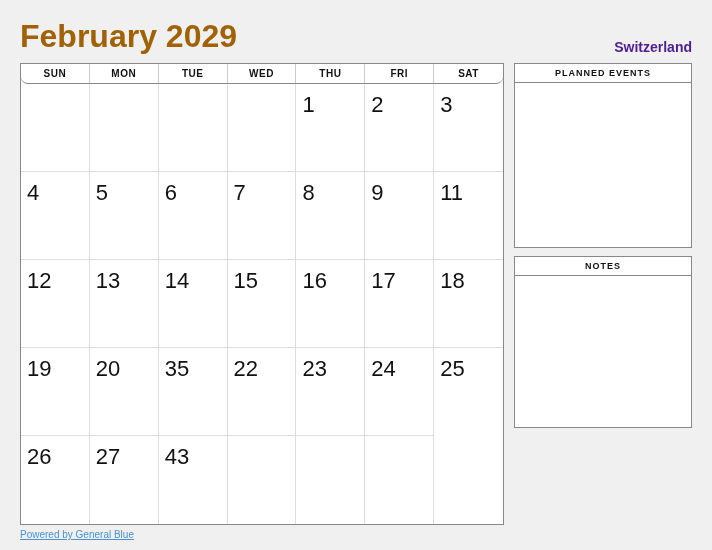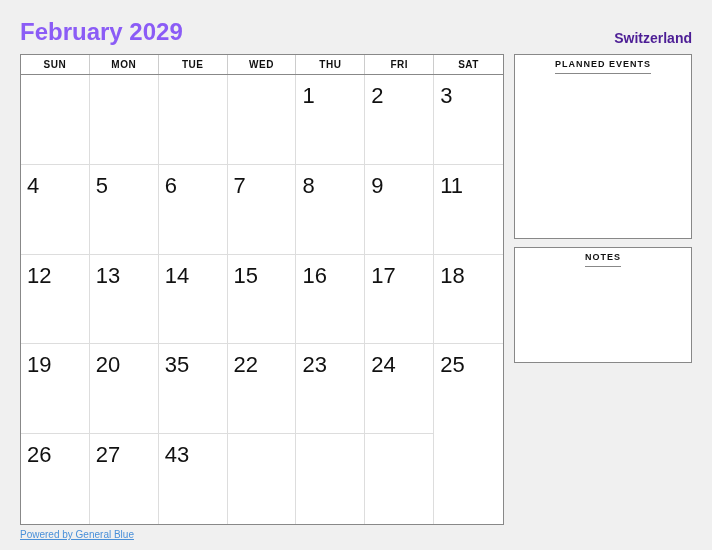--- a/index.html
+++ b/index.html
@@ -21,23 +21,23 @@
       display: flex;
       flex-direction: column;
     }
     .header {
       display: flex;
       justify-content: space-between;
       align-items: flex-end;
       margin-bottom: 8px;
     }
     .month-title {
-      font-size: 24px;
-      font-weight: bold;
-      color: #8b5cf6;
+      font-size: 32px;
+      font-weight: bold;
+      color: #a16207;
     }
     .country-title {
       font-size: 14px;
       font-weight: bold;
       color: #4c1d95;
     }
     .main-area {
       display: flex;
       flex: 1;
       gap: 10px;
@@ -46,20 +46,21 @@
       flex: 1;
       border: 1.5px solid #888;
       background: #fff;
       display: flex;
       flex-direction: column;
     }
     .day-headers {
       display: grid;
       grid-template-columns: repeat(7, 1fr);
       border-bottom: 1.5px solid #888;
+      border-radius: 7px;
     }
     .day-header {
       text-align: center;
       font-size: 10px;
       font-weight: bold;
       color: #111;
       padding: 4px 0;
       border-right: 1px solid #ccc;
       letter-spacing: 0.5px;
     }
@@ -96,21 +97,20 @@
       display: flex;
       flex-direction: column;
       gap: 8px;
       width: 178px;
     }
     .panel {
       border: 1.5px solid #888;
       background: #fff;
       display: flex;
       flex-direction: column;
-      align-items: center;
     }
     .panel-header {
       text-align: center;
       font-size: 9px;
       font-weight: bold;
       letter-spacing: 1px;
       color: #111;
       padding: 4px 0;
       border-bottom: 1.5px solid #888;
     }
@@ -123,21 +123,21 @@
       font-size: 10px;
       color: #4a90d9;
       text-decoration: underline;
       margin-top: 4px;
       cursor: pointer;
     }
     .events-panel {
       height: 185px;
     }
     .notes-panel {
-      height: 116px;
+      height: 172px;
     }
   </style>
 </head>
 <body>
 
 <div class="page">
   <div class="header">
     <div class="month-title">February 2029</div>
     <div class="country-title">Switzerland</div>
   </div>

